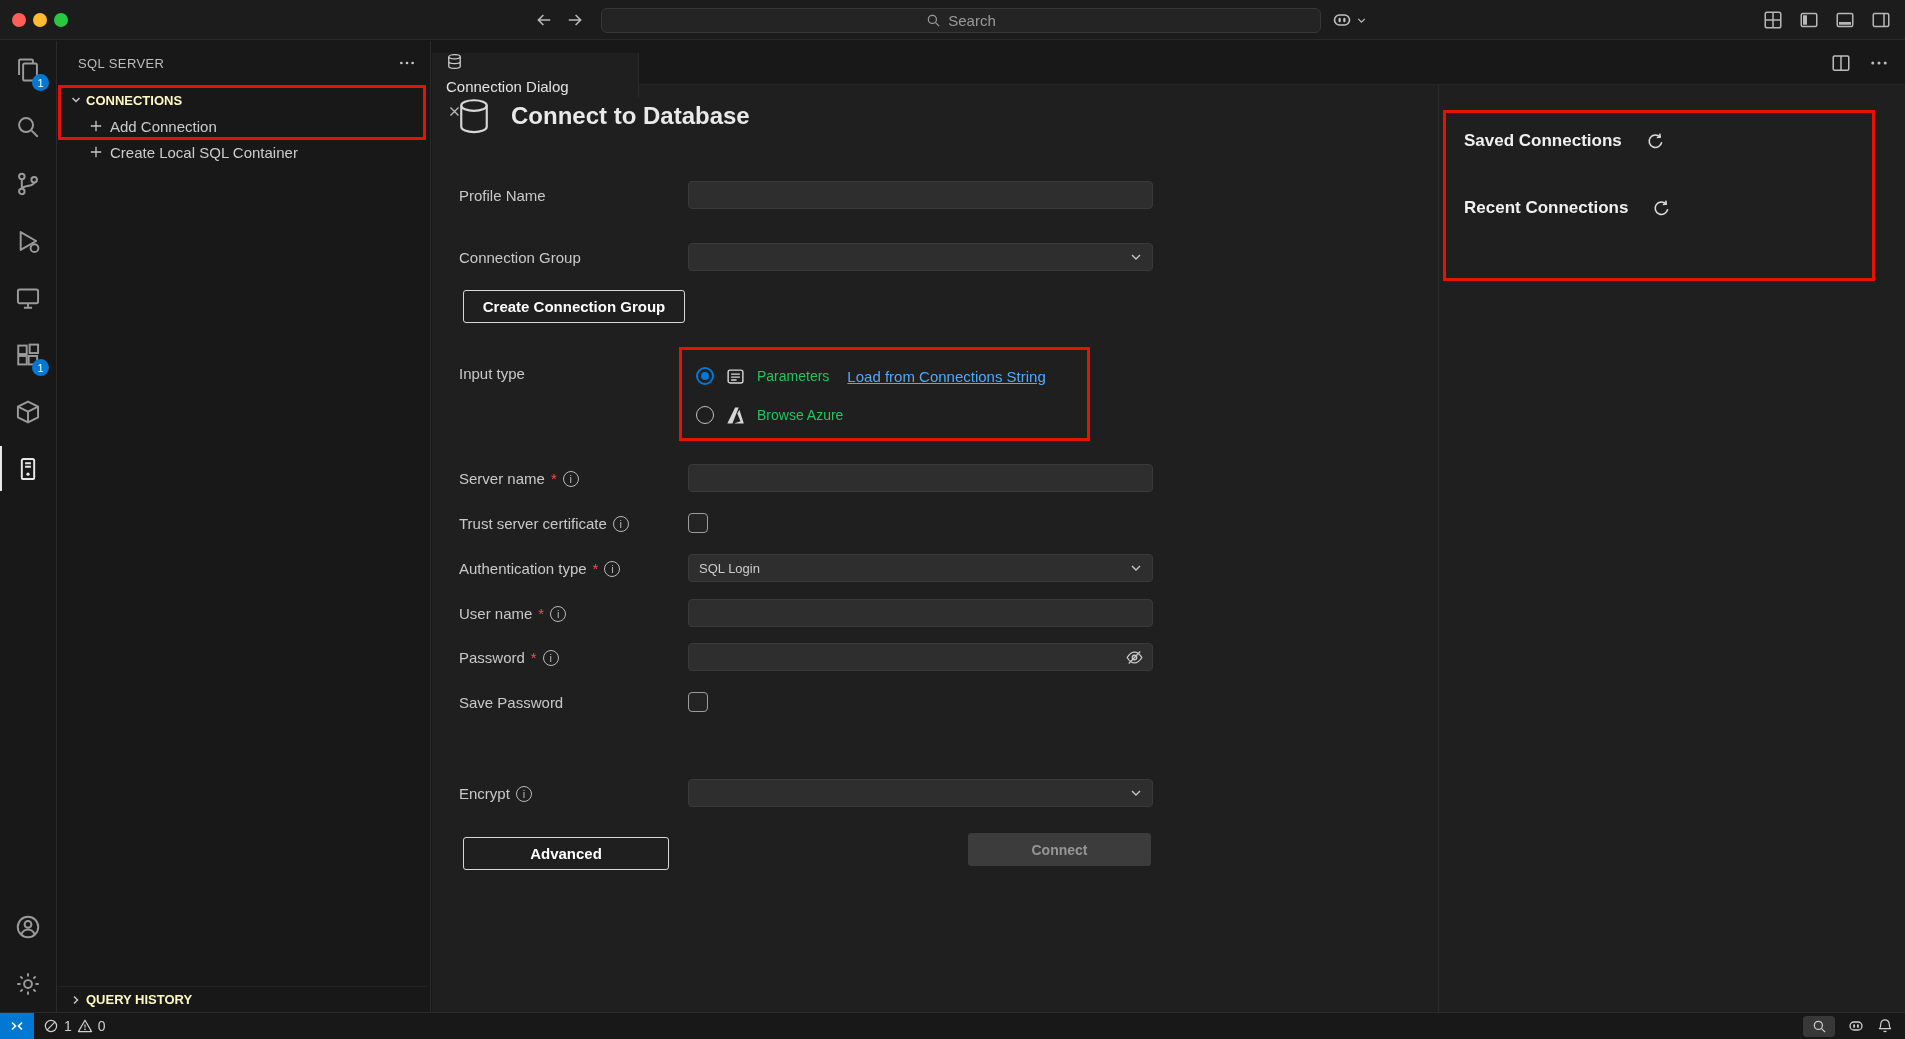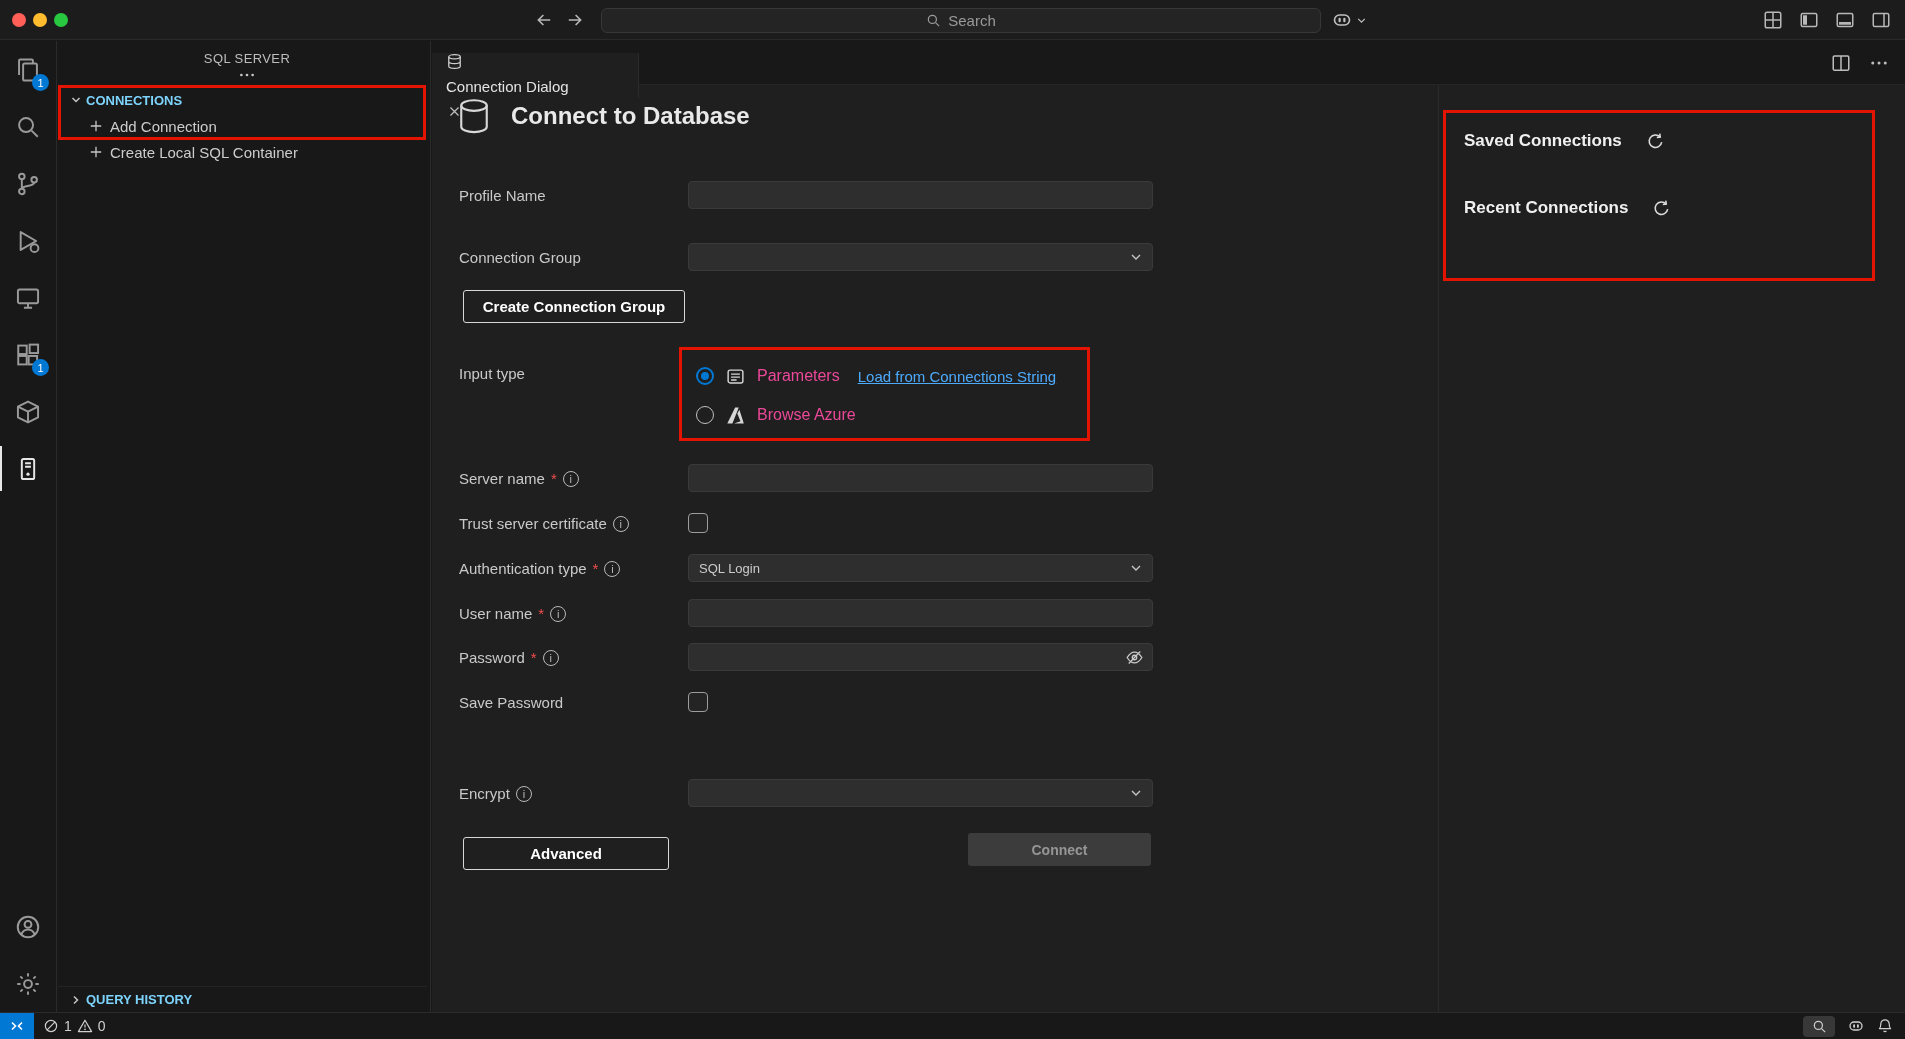--- a/index.html
+++ b/index.html
@@ -33,24 +33,24 @@
   .ab-item.active { color:#e7e7e7; }
   .ab-item.active::before { content:""; position:absolute; left:0; top:6px; bottom:6px; width:2px; background:#e7e7e7; }
   .badge { position:absolute; right:7px; bottom:7px; min-width:17px; height:17px; padding:0 3px;
            background:var(--accent,#0078d4); color:#fff; border-radius:9px; font-size:11px;
            display:flex; align-items:center; justify-content:center; }
 
   
   .sidebar { position:absolute; left:58px; top:41px; bottom:27px; width:373px; background:#181818;
              border-right:1px solid #2b2b2b; }
   .sidebar-header { position:absolute; left:0; right:0; top:10px; height:24px; display:flex;
-                    align-items:center; padding:0 14px 0 20px;flex-direction:column; }
+                    align-items:center; padding:0 14px 0 20px; }
   .sidebar-title { font-size:13px; letter-spacing:.4px; color:#bdbdbd; flex:1; }
   .side-row { position:absolute; left:0; right:3px; height:26px; display:flex; align-items:center; cursor:pointer; }
-  .section-row { font-weight:700; font-size:13px; color:#7dd3fc; }
+  .section-row { font-weight:700; font-size:13px; color:#fef9c3; }
   .item-row { font-size:15px; color:#cccccc;margin-left:8px; }
   .chev-icon { width:16px; height:16px; margin-left:10px; margin-right:2px; color:#c5c5c5; }
   .plus-icon { width:16px; height:16px; margin-left:22px; margin-right:6px; color:#c5c5c5; }
   .query-history { bottom:0; border-top:1px solid #232323; }
   .more-dots { width:18px; height:18px; color:#c5c5c5; cursor:pointer; }
 
   
   .annotation { position:absolute; border:3px solid var(--annotation,#e51400); pointer-events:none; z-index:6; }
 
   
@@ -99,21 +99,21 @@
                  position:absolute; cursor:default; }
 
   .radio-group { position:absolute; left:247px; top:262px; width:411px; height:94px;
                  border:3px solid var(--annotation,#e51400); }
   .radio-row { position:absolute; left:14px; height:30px; display:flex; align-items:center; gap:12px; }
   .radio { width:18px; height:18px; border-radius:50%; border:1.5px solid #c0c0c0; position:relative; cursor:pointer; flex:none; }
   .radio.selected { border:2px solid var(--accent,#0078d4); }
   .radio.selected::after { content:""; position:absolute; left:50%; top:50%; width:8px; height:8px;
                            margin:-4px 0 0 -4px; border-radius:50%; background:var(--accent,#0078d4); }
   .picon { width:19px; height:19px; color:#d6d6d6; flex:none; }
-  .rlabel { font-size:16px; color:#ec4899; }
+  .rlabel { font-size:14px; color:#22c55e; }
   .link { font-size:15px; color:var(--link,#4daafc); text-decoration:underline; cursor:pointer; margin-left:6px; }
 
   .rp-row { position:absolute; left:25px; height:24px; display:flex; align-items:center; gap:24px; }
   .rp-label { font-size:17px; font-weight:700; color:#f0f0f0; }
   .refresh-btn { width:19px; height:19px; color:#dcdcdc; cursor:pointer; }
 
   
   .statusbar { position:absolute; left:0; right:0; bottom:0; height:27px; background:#181818;
                border-top:1px solid #2b2b2b; display:flex; align-items:center; font-size:14px; }
   .remote-ind { width:34px; height:26px; background:var(--accent,#0078d4); display:flex;

